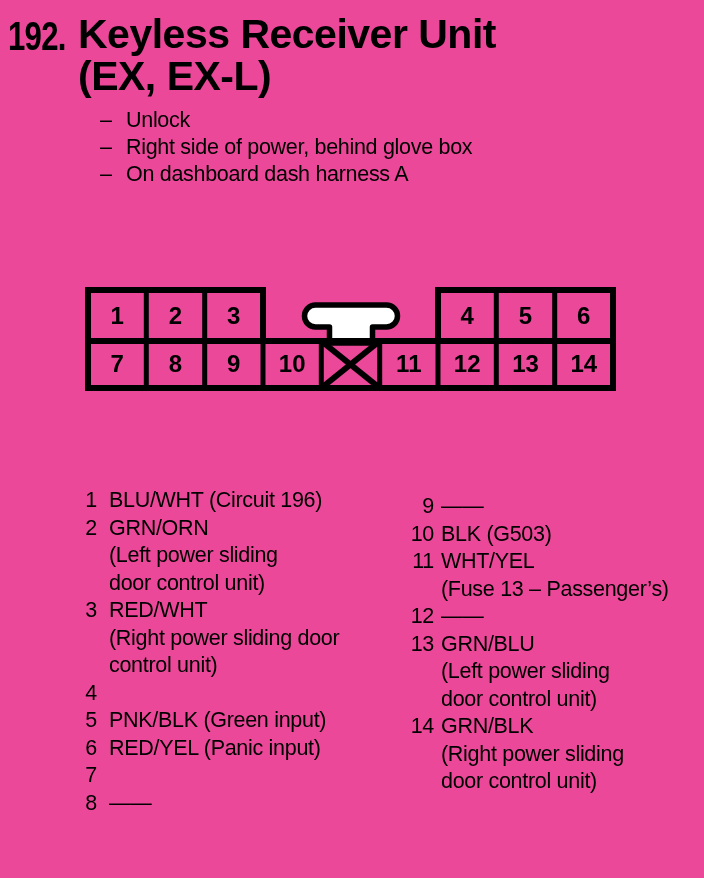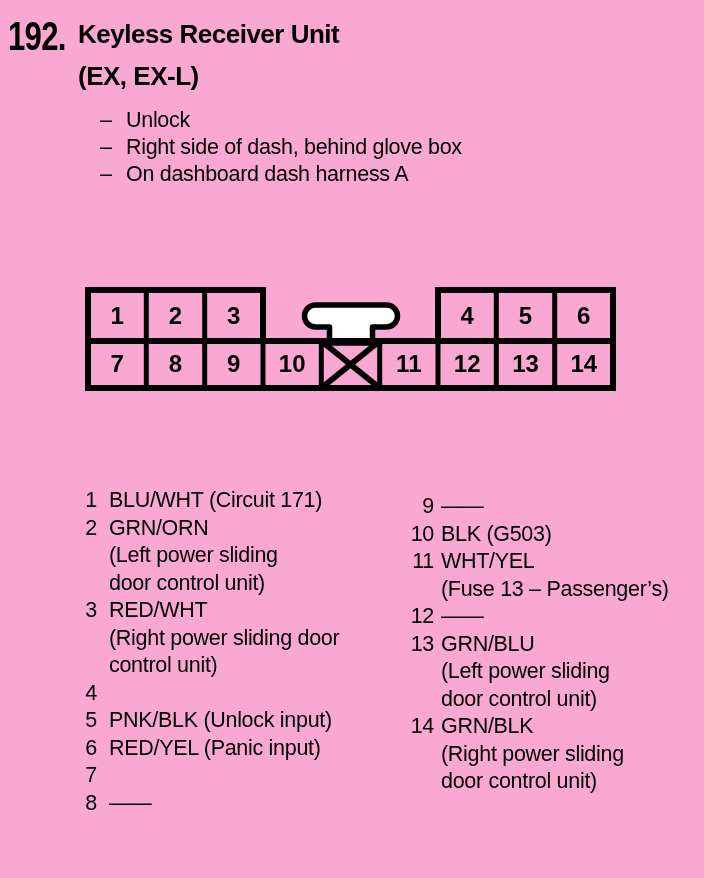--- a/index.html
+++ b/index.html
@@ -4,32 +4,32 @@
 <style>
   html,body{margin:0;padding:0;}
   body{
     width:704px;height:878px;
     background:#ffffff;
     font-family:"Liberation Sans","DejaVu Sans",sans-serif;
     color:#000;
     position:relative;
     overflow:hidden;
   }
-  .page{position:absolute;inset:0;background:#f9a8d4;}
+  .page{position:absolute;inset:0;background:#ec4899;}
 
   
   .item-number{
     position:absolute;left:8px;top:13px;
     font-size:41px;font-weight:bold;letter-spacing:-1px;
     transform:scaleX(0.76);transform-origin:left top;
     white-space:nowrap;
   }
   .title{
     position:absolute;left:78px;top:13px;
-    font-size:26px;font-weight:bold;line-height:42px;letter-spacing:-0.5px;
+    font-size:41px;font-weight:bold;line-height:42px;letter-spacing:-0.5px;
     white-space:nowrap;
   }
 
   
   .notes{
     position:absolute;left:100px;top:107px;
     margin:0;padding:0;list-style:none;
     font-size:21.5px;line-height:27px;letter-spacing:-0.3px;
   }
   .note{display:flex;}
@@ -70,21 +70,21 @@
 
   <ul class="notes">
 
       <li class="note">
         <span class="bullet">–</span>
         <span class="note-text">Unlock</span>
       </li>
 
       <li class="note">
         <span class="bullet">–</span>
-        <span class="note-text">Right side of dash, behind glove box</span>
+        <span class="note-text">Right side of power, behind glove box</span>
       </li>
 
       <li class="note">
         <span class="bullet">–</span>
         <span class="note-text">On dashboard dash harness A</span>
       </li>
     </ul>
 
   <svg class="connector" viewBox="0 0 540 112">
 
@@ -133,21 +133,21 @@
       <text class="cellnum" x="384.2" y="89">12</text>
       <text class="cellnum" x="442.5" y="89">13</text>
       <text class="cellnum" x="500.8" y="89">14</text>
     </g>
   </svg>
 
   <div class="pin-col col-left">
 
       <div class="pin">
         <span class="pin-num">1</span>
-        <span class="pin-label">BLU/WHT (Circuit 171)</span>
+        <span class="pin-label">BLU/WHT (Circuit 196)</span>
       </div>
 
       <div class="pin">
         <span class="pin-num">2</span>
         <span class="pin-label">GRN/ORN
 (Left power sliding
 door control unit)</span>
       </div>
 
       <div class="pin">
@@ -156,21 +156,21 @@
 (Right power sliding door
 control unit)</span>
       </div>
 
       <div class="pin">
         <span class="pin-num">4</span>
       </div>
 
       <div class="pin">
         <span class="pin-num">5</span>
-        <span class="pin-label">PNK/BLK (Unlock input)</span>
+        <span class="pin-label">PNK/BLK (Green input)</span>
       </div>
 
       <div class="pin">
         <span class="pin-num">6</span>
         <span class="pin-label">RED/YEL (Panic input)</span>
       </div>
 
       <div class="pin">
         <span class="pin-num">7</span>
       </div>

